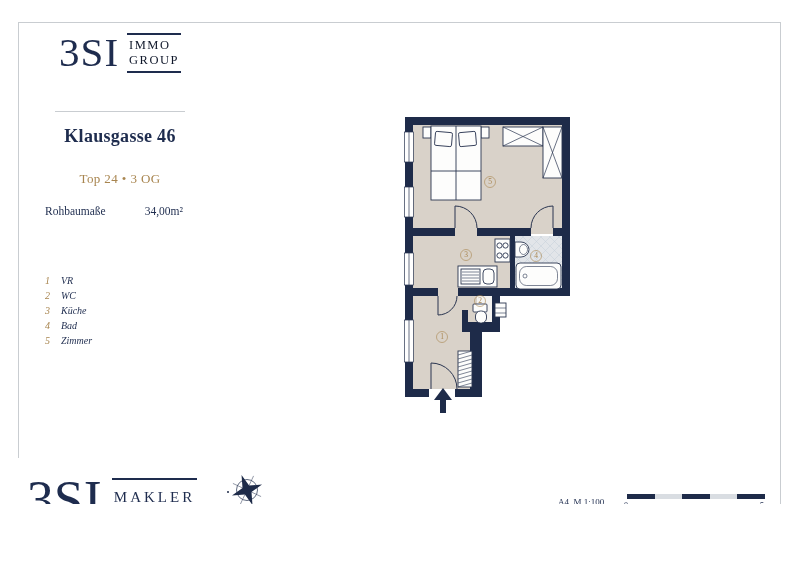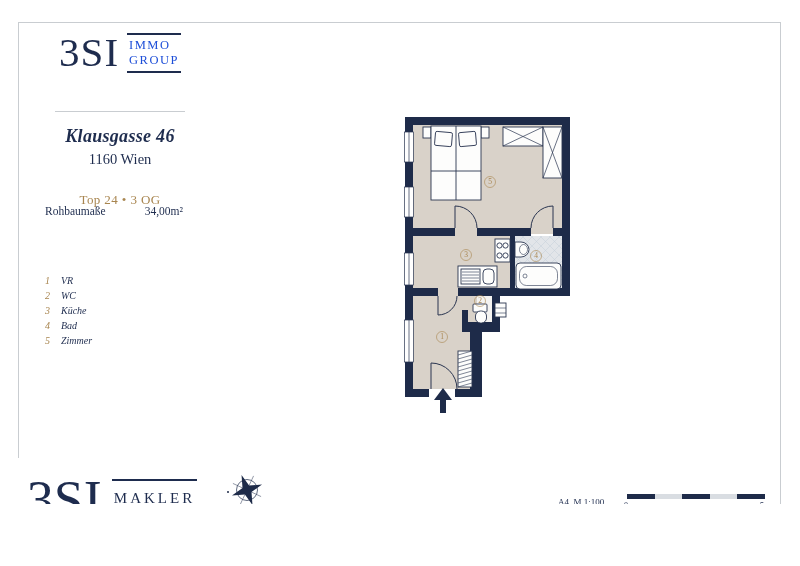--- a/index.html
+++ b/index.html
@@ -7,24 +7,24 @@
         font-family:"Liberation Serif","DejaVu Serif",serif;color:#1e2c4e;}
   .page-border{position:absolute;left:18px;top:22px;width:763px;height:524px;
         border:1px solid #c9cdd1;box-sizing:border-box;}
 
   
   .logo-top{position:absolute;left:20px;top:32px;width:200px;display:flex;
         justify-content:center;align-items:center;gap:8px;}
   .logo-mark-top{font-size:41px;line-height:1;color:#1e2c4e;letter-spacing:1px;}
   .logo-suffix-top{border-top:2px solid #1e2c4e;border-bottom:2px solid #1e2c4e;
         padding:3px 2px;text-align:left;}
-  .logo-suffix-top div{font-size:12.5px;line-height:15px;letter-spacing:1.5px;color:#1d4ed8;}
+  .logo-suffix-top div{font-size:12.5px;line-height:15px;letter-spacing:1.5px;color:#0f172a;}
   .header-divider{position:absolute;left:55px;top:111px;width:130px;height:1px;background:#c9cdd1;}
   .prop-block{position:absolute;left:20px;top:126px;width:200px;text-align:center;}
-  .prop-title{font-size:18px;font-weight:bold;letter-spacing:.3px;font-style:italic;}
+  .prop-title{font-size:18px;font-weight:bold;letter-spacing:.3px;}
   .prop-city{font-size:14.5px;margin-top:4px;}
   .prop-unit{font-size:13px;margin-top:24px;color:#a8854f;letter-spacing:.4px;}
   .area-row{position:absolute;left:45px;top:205px;width:138px;display:flex;
         justify-content:space-between;font-size:11.5px;}
 
   
   .legend{position:absolute;left:45px;top:273px;font-size:10px;font-style:italic;}
   .legend-row{height:15px;line-height:15px;}
   .legend-num{display:inline-block;width:16px;color:#a8854f;}
   .legend-label{color:#1e2c4e;}
@@ -43,21 +43,21 @@
   .sb-d{background:#1e2b49;width:28px;} .sb-l{background:#d9dde2;width:27px;}
   .scale-zero{position:absolute;left:624px;top:501px;font-size:8px;}
   .scale-five{position:absolute;left:760px;top:501px;font-size:8px;}
   .disclaimer{position:absolute;left:228px;top:518px;width:545px;color:#566878;
         font-size:4.7px;line-height:6.6px;letter-spacing:.1px;}
 
   
   .logo-bottom{position:absolute;left:12px;top:458px;width:200px;height:84px;background:#fff;
         display:flex;justify-content:center;align-items:center;gap:10px;z-index:3;}
   .logo-mark-bottom{font-size:54px;line-height:1;color:#1e2c4e;}
-  .logo-suffix-bottom{border-top:2px solid #1e2c4e;border-bottom:6px solid #4c1d95;
+  .logo-suffix-bottom{border-top:2px solid #1e2c4e;border-bottom:8px solid #4c1d95;
         padding:9px 2px;font-size:15px;letter-spacing:3px;color:#1e2c4e;}
 
   .plan-svg{position:absolute;left:0;top:0;}
 </style>
 </head>
 <body>
 
 <div class="page">
   <div class="page-border"></div>
 
@@ -65,21 +65,20 @@
     <div class="logo-mark-top">3SI</div>
     <div class="logo-suffix-top">
       <div>IMMO</div>
       <div>GROUP</div>
     </div>
   </div>
   <div class="header-divider"></div>
 
   <div class="prop-block">
     <div class="prop-title">Klausgasse 46</div>
-    <div class="prop-city">1160 Wien</div>
     <div class="prop-unit">Top 24 • 3 OG</div>
   </div>
   <div class="area-row">
     <span>Rohbaumaße</span>
     <span>34,00m²</span>
   </div>
 
   <div class="legend">
     <div class="legend-row">
       <span class="legend-num">1</span><span class="legend-label">VR</span>

